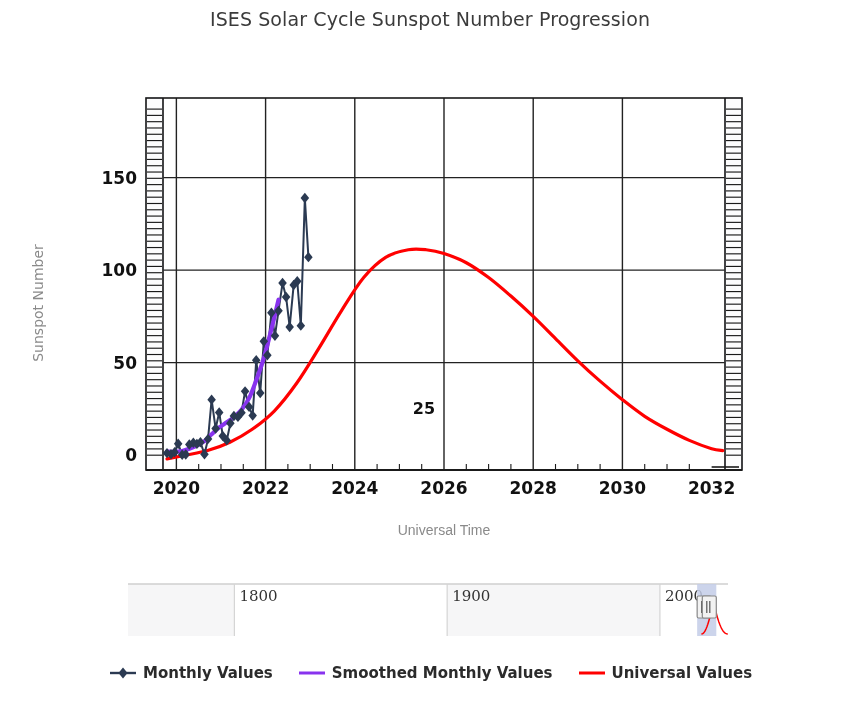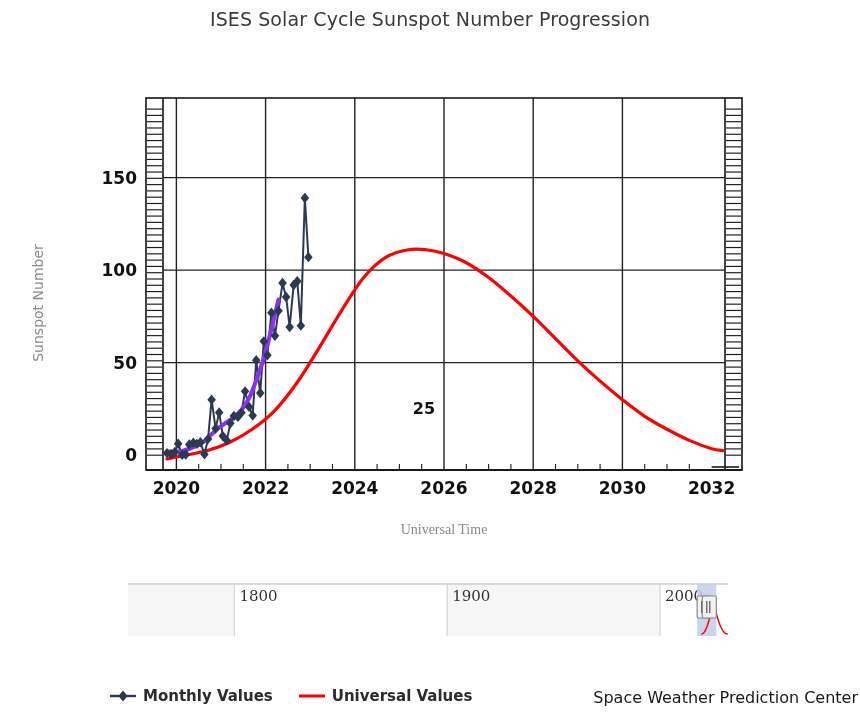--- a/index.html
+++ b/index.html
@@ -34,21 +34,21 @@
     transform-origin:center center;
     text-align:center;
     font-size:14px;color:#8a8a8a;
     font-family:"DejaVu Sans", sans-serif;
   }
   .xlabel{
     position:absolute;
     left:163px;top:462px;width:562px;
     text-align:center;
     font-size:14px;color:#8a8a8a;
-    font-family:Liberation Serif, serif;
+    font-family:Liberation Sans, sans-serif;
   }
   .tick-text{
     font-family:"DejaVu Sans", sans-serif;
     font-size:17px;font-weight:bold;fill:#111111;
   }
   .cycle-num{
     font-family:"DejaVu Sans", sans-serif;
     font-size:16px;font-weight:bold;fill:#111111;
   }
 
@@ -58,21 +58,21 @@
     font-family:"DejaVu Serif", serif;
     font-size:15px;fill:#333333;
   }
 
   
   #legend{
     position:absolute;left:0;top:664px;width:860px;height:53px;
   }
   .legend-row{
     position:absolute;left:110px;top:0px;
-    display:flex;align-items:center;gap:26px;margin-top:23px;
+    display:flex;align-items:center;gap:26px;
   }
   .legend-item{display:flex;align-items:center;gap:7px;}
   .legend-item .lbl{
     font-size:15px;font-weight:bold;color:#2b2b2b;
     font-family:"DejaVu Sans", sans-serif;white-space:nowrap;
   }
   .swatch{display:block;}
   .credit{
     position:absolute;right:2px;top:24px;
     font-size:16px;color:#1a1a1a;
@@ -339,25 +339,30 @@
     <div class="legend-row">
 
       <div class="legend-item">
         <svg class="swatch" width="26" height="14">
           <line x1="0" y1="7" x2="26" y2="7" stroke="#2b3a52" stroke-width="2.4"></line>
           <polygon points="13,1.5 17.5,7 13,12.5 8.5,7" fill="#2b3a52"></polygon>
         </svg>
         <span class="lbl">Monthly Values</span>
       </div>
 
+      <div class="legend-item">
+        <svg class="swatch" width="26" height="14">
+          <line x1="0" y1="7" x2="26" y2="7" stroke="#8833ee" stroke-width="3"></line>
+        </svg>
+        <span class="lbl">Smoothed Monthly Values</span>
+      </div>
 
       <div class="legend-item">
         <svg class="swatch" width="26" height="14">
           <line x1="0" y1="7" x2="26" y2="7" stroke="#ff0000" stroke-width="3"></line>
         </svg>
         <span class="lbl">Universal Values</span>
       </div>
 
     </div>
-    <div class="credit">Space Weather Prediction Center</div>
   </div>
 
 </div>
 
 </body></html>

